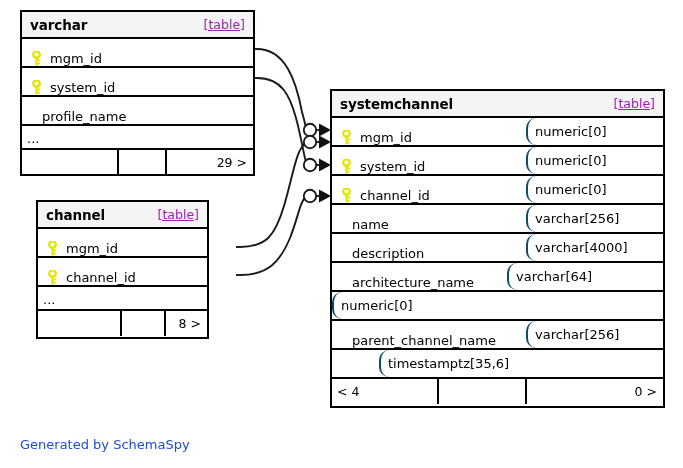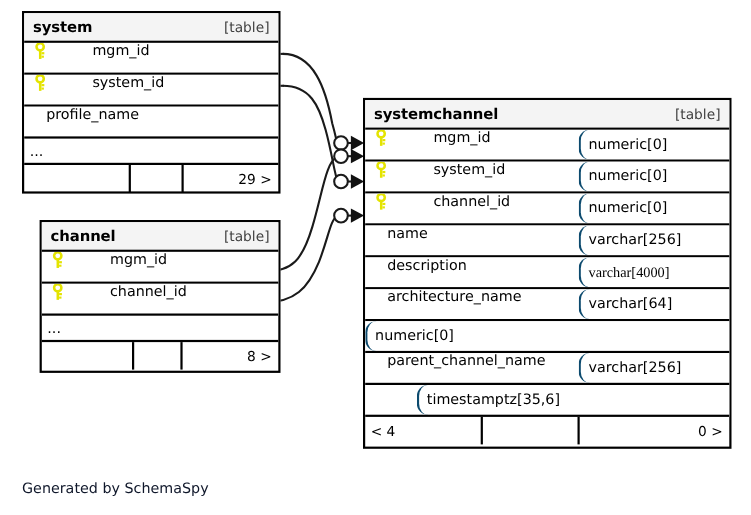--- a/index.html
+++ b/index.html
@@ -45,41 +45,41 @@
     padding: 0 8px;
     height: 27px;
   }
   .tbl-name {
     font-weight: bold;
     font-size: 13.5px;
     letter-spacing: -0.1px;
   }
   .tbl-kind {
     font-size: 12.5px;
-    color: #404040;
+    color: #a21caf;
+    text-decoration: underline;
   }
 
   .tbl-row {
     display: flex;
     box-sizing: border-box;
     border-bottom: 2px solid #000000;
     height: 29px;
     background: #ffffff;
   }
 
   .cell-name {
     display: flex;
-    align-items: flex-start;
+    align-items: flex-end;
     box-sizing: border-box;
     flex: 1 1 auto;
     padding-left: 8px;
     font-size: 13px;
     overflow: hidden;
     white-space: nowrap;
-    gap: 34px;
   }
   .cell-type {
     display: flex;
     align-items: center;
     box-sizing: border-box;
     border-left: 2px solid #0c4a6e;
     padding-left: 7px;
     font-size: 13px;
     white-space: nowrap;
     border-radius: 10px;
@@ -117,21 +117,21 @@
     align-items: center;
     font-size: 12.5px;
   }
   .foot-left  { justify-content: flex-start; padding-left: 5px; }
   .foot-mid   { border-left: 2px solid #000000; }
   .foot-right { border-left: 2px solid #000000; justify-content: flex-end; padding-right: 6px; }
 
   .credit {
     position: absolute;
     font-size: 13px;
-    color: #0f172a;
+    color: #1d4ed8;
     z-index: 3;
     white-space: nowrap;
   }
 </style>
 </head>
 <body>
 
 <svg id="edges" viewBox="0 0 683 468" width="683" height="468">
   <defs>
     <g id="kg"></g>
@@ -161,21 +161,21 @@
   <polygon points="319,189.5 331,196 319,202.5" fill="#111111"></polygon>
 
   <line x1="253" y1="49" x2="258" y2="49" stroke="#1a1a1a" stroke-width="1.9"></line>
   <line x1="253" y1="78" x2="258" y2="78" stroke="#1a1a1a" stroke-width="1.9"></line>
   <line x1="236" y1="247" x2="241" y2="247" stroke="#1a1a1a" stroke-width="1.9"></line>
   <line x1="236" y1="275" x2="241" y2="275" stroke="#1a1a1a" stroke-width="1.9"></line>
 </svg>
 
 <div class="table-box" style="left:20px; top:10px; width:235px; height:166px;">
   <div class="tbl-header">
-    <span class="tbl-name">system</span>
+    <span class="tbl-name">varchar</span>
     <span class="tbl-kind">[table]</span>
   </div>
 
   <div class="tbl-row">
     <div class="cell-name">
       <span class="key-icon">
         <svg viewBox="0 0 13 15" width="13" height="15">
           <circle cx="6.5" cy="3.6" r="3.3" fill="none" stroke="#e4e400" stroke-width="2.3"></circle>
           <rect x="5.4" y="5.6" width="2.3" height="9" fill="#e4e400"></rect>
           <rect x="7.7" y="8.4" width="2.6" height="2" fill="#e4e400"></rect>
@@ -208,21 +208,21 @@
 
   <div class="row-ellipsis">...</div>
 
   <div class="tbl-footer">
     <div class="foot-cell foot-left" style="width:95px;"></div>
     <div class="foot-cell foot-mid" style="width:48px;"></div>
     <div class="foot-cell foot-right" style="flex:1 1 auto;text-align:right;">29 &gt;</div>
   </div>
 </div>
 
-<div class="table-box" style="left:36px; top:200px; width:219px; height:139px;">
+<div class="table-box" style="left:36px; top:200px; width:173px; height:139px;">
   <div class="tbl-header">
     <span class="tbl-name">channel</span>
     <span class="tbl-kind">[table]</span>
   </div>
 
   <div class="tbl-row">
     <div class="cell-name">
       <span class="key-icon">
         <svg viewBox="0 0 13 15" width="13" height="15">
           <circle cx="6.5" cy="3.6" r="3.3" fill="none" stroke="#e4e400" stroke-width="2.3"></circle>
@@ -313,28 +313,28 @@
     <div class="cell-name name-indent">
       <span>name</span>
     </div>
     <div class="cell-type" style="width:137px;">varchar[256]</div>
   </div>
 
   <div class="tbl-row">
     <div class="cell-name name-indent">
       <span>description</span>
     </div>
-    <div class="cell-type" style="width:137px;font-family:Liberation Serif, serif;">varchar[4000]</div>
+    <div class="cell-type" style="width:137px;">varchar[4000]</div>
   </div>
 
   <div class="tbl-row">
     <div class="cell-name name-indent">
       <span>architecture_name</span>
     </div>
-    <div class="cell-type" style="width:137px;">varchar[64]</div>
+    <div class="cell-type" style="width:156px;">varchar[64]</div>
   </div>
 
   <div class="tbl-row">
     <div class="cell-type" style="width:137px;">numeric[0]</div>
   </div>
 
   <div class="tbl-row">
     <div class="cell-name name-indent">
       <span>parent_channel_name</span>
     </div>

